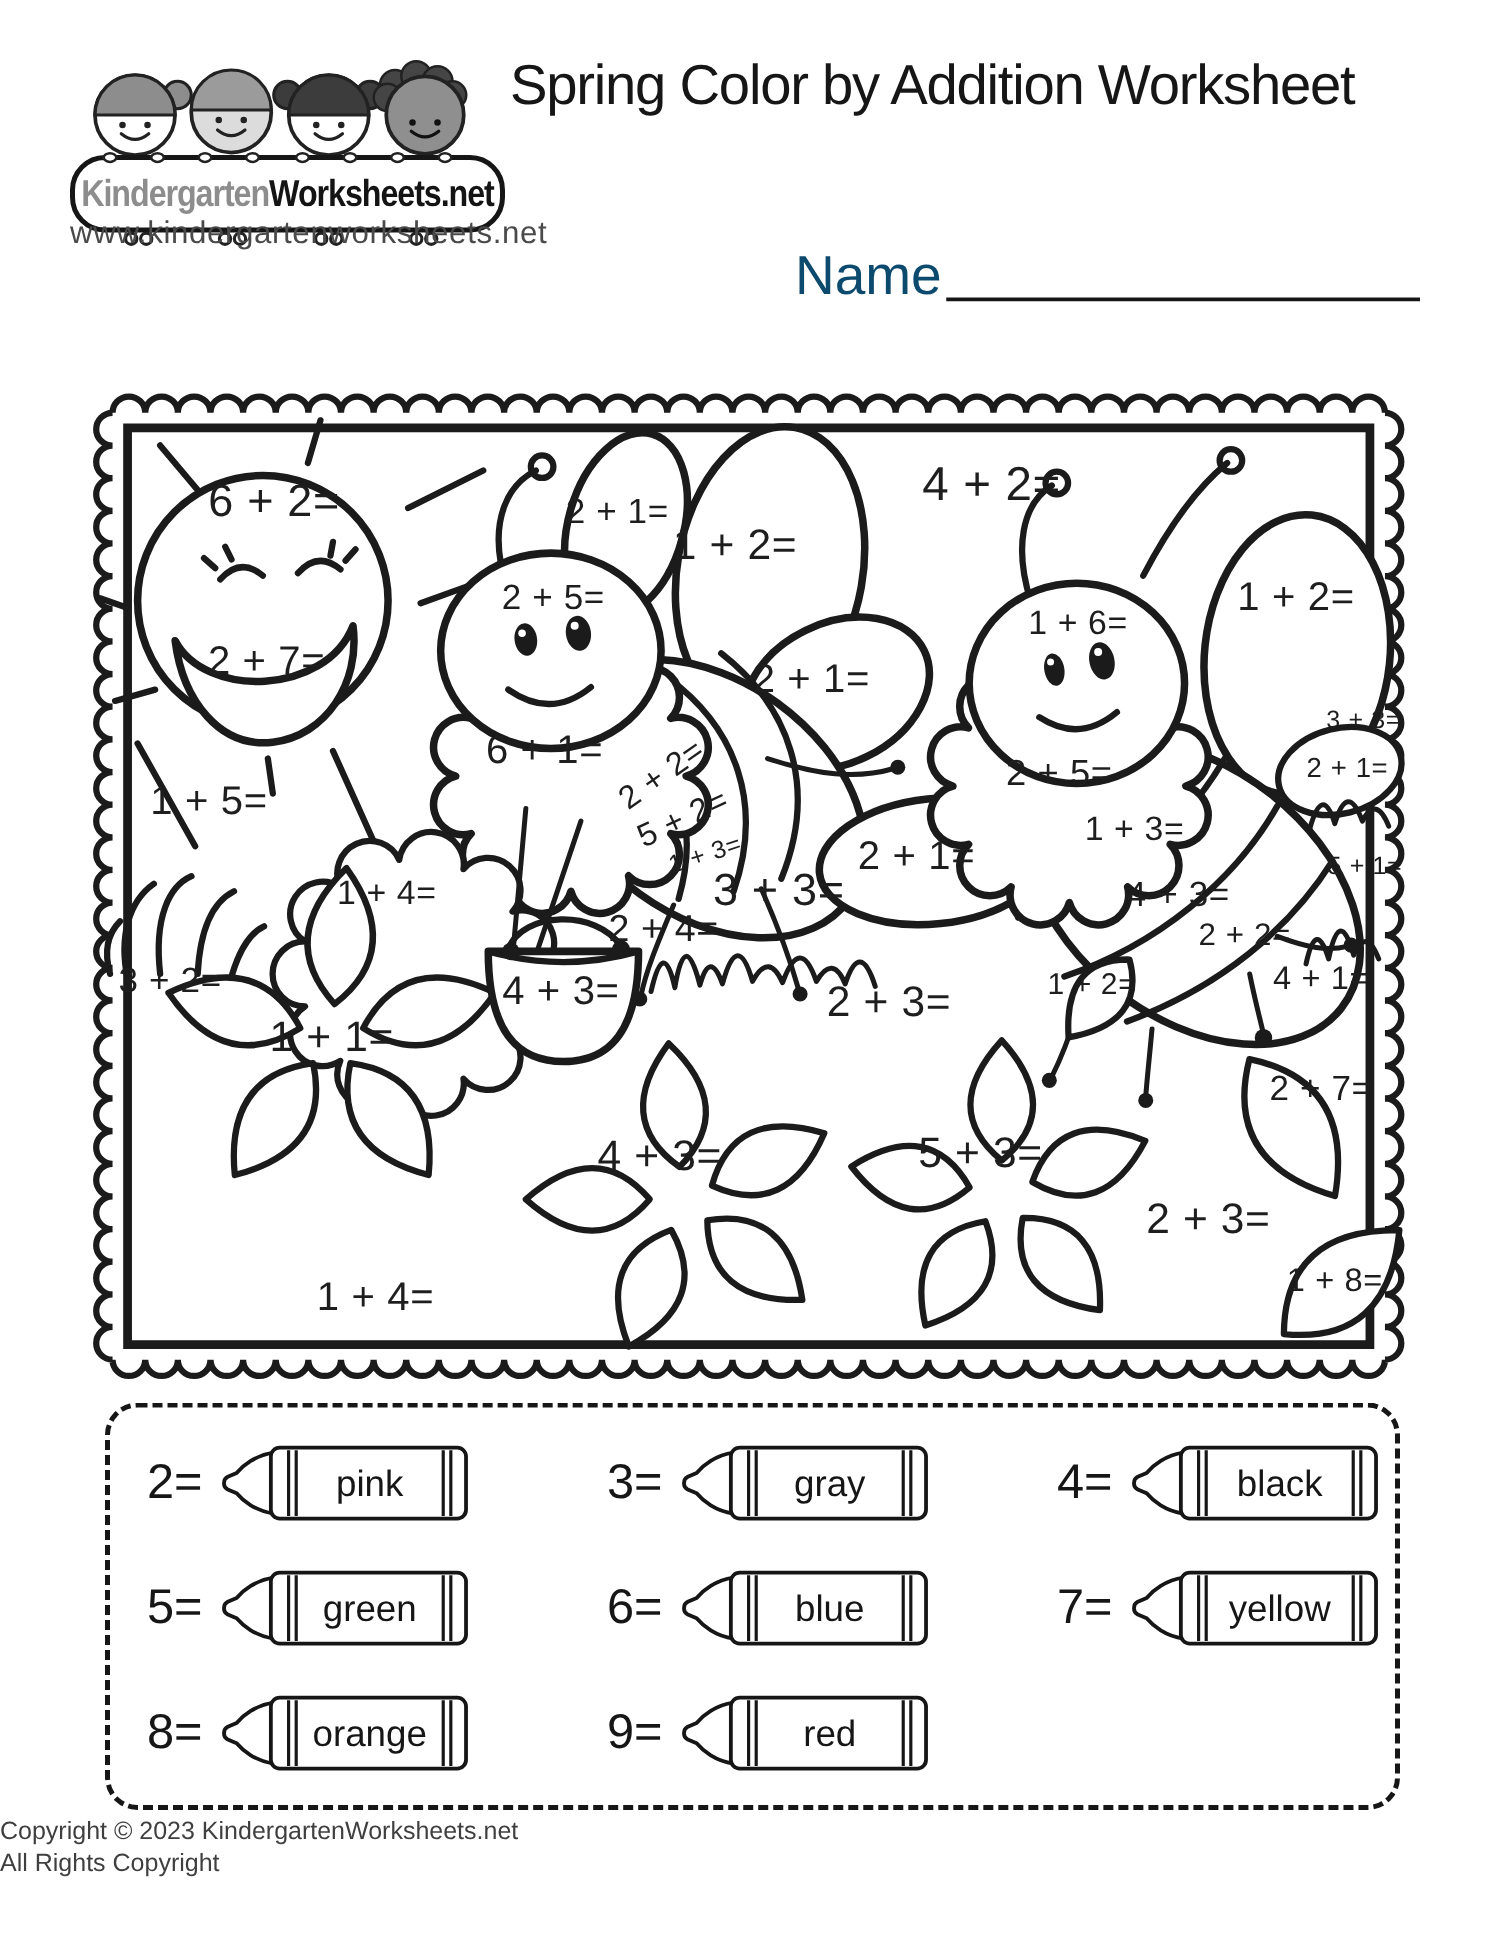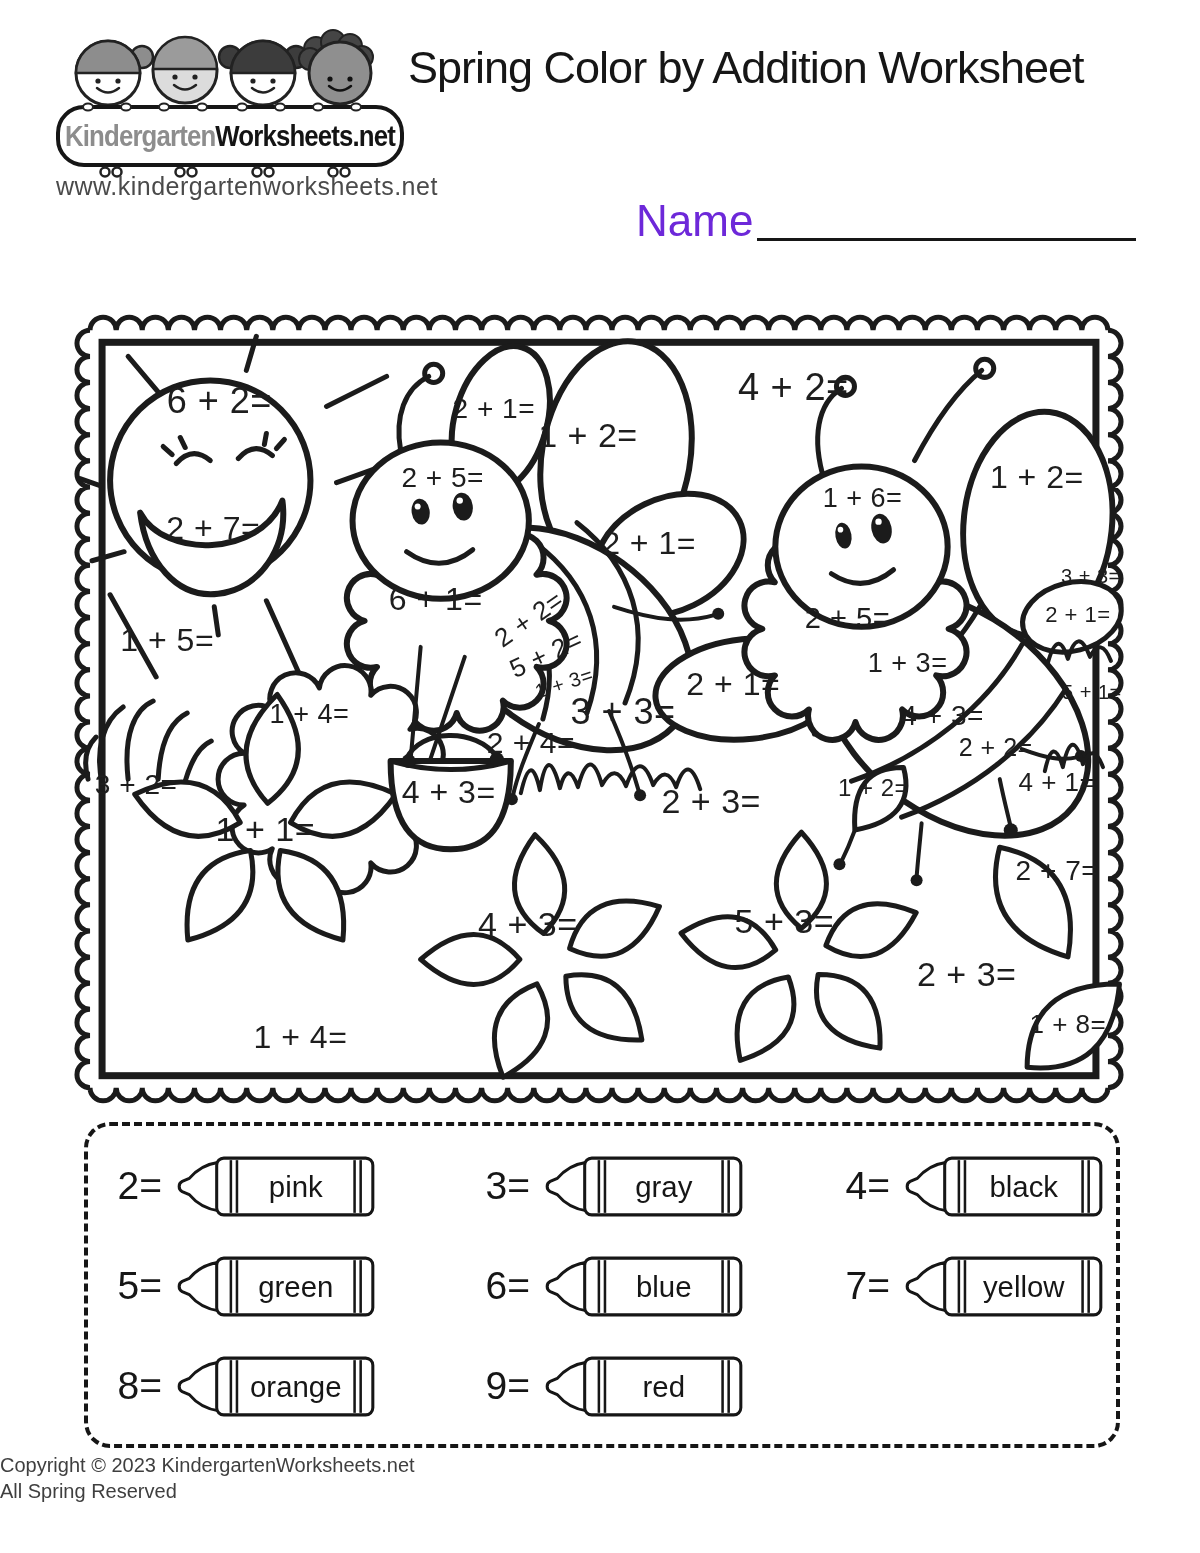--- a/index.html
+++ b/index.html
@@ -1,25 +1,25 @@
 <!DOCTYPE html>
 <html><head>
 <meta charset="utf-8">
 <style>
   html,body{margin:0;padding:0;background:#e8e8e8;}
   .page{position:relative;width:1200px;height:1553px;margin:0 auto;background:#ffffff;
         font-family:"Liberation Sans",sans-serif;color:#1b1b1b;overflow:hidden;}
 
   
-  .logo{position:absolute;left:50px;top:17px;width:362px;height:176px;}
+  .logo{position:absolute;left:50px;top:36px;width:362px;height:176px;}
   .logo svg{display:block;width:100%;height:100%;}
   .url{position:absolute;left:56px;top:172px;font-size:25px;color:#4a4a4a;letter-spacing:.5px;}
   .title{position:absolute;left:408px;top:42px;width:706px;margin:0;font-size:45px;font-weight:400;
          text-align:left;letter-spacing:-1px;color:#161616;}
-  .name-row{position:absolute;left:636px;top:196px;width:500px;display:flex;font-size:44px;color:#6d28d9;}
+  .name-row{position:absolute;left:636px;top:196px;width:500px;display:flex;font-size:44px;color:#0c4a6e;}
   .nline{flex:1;border-bottom:3px solid #161616;margin:0 0 5px 4px;}
 
   
   .picture{position:absolute;left:68px;top:306px;width:1062px;height:806px;text-decoration:underline;}
   .picture svg{display:block;width:100%;height:100%;}
   #scallop{fill:none;stroke:#1b1b1b;stroke-width:5;}
   #frame{fill:none;stroke:#1b1b1b;stroke-width:7;}
   #art path,#art ellipse,#art circle,#art line{fill:none;stroke:#1b1b1b;stroke-width:5;
      stroke-linecap:round;stroke-linejoin:round;}
   #art .fillw{fill:#fff;}
@@ -396,16 +396,16 @@
             <line x1="180" y1="10" x2="180" y2="62"></line>
             <line x1="186" y1="10" x2="186" y2="62"></line>
             <text class="cword" x="122" y="46" text-anchor="middle">red</text>
           </svg>
         </div>
       </div>
   </div>
 
   <footer>
     <div>Copyright © 2023 KindergartenWorksheets.net</div>
-    <div>All Spring Reserved</div>
+    <div>All Rights Copyright</div>
   </footer>
 
 </div>
 
 </body></html>

